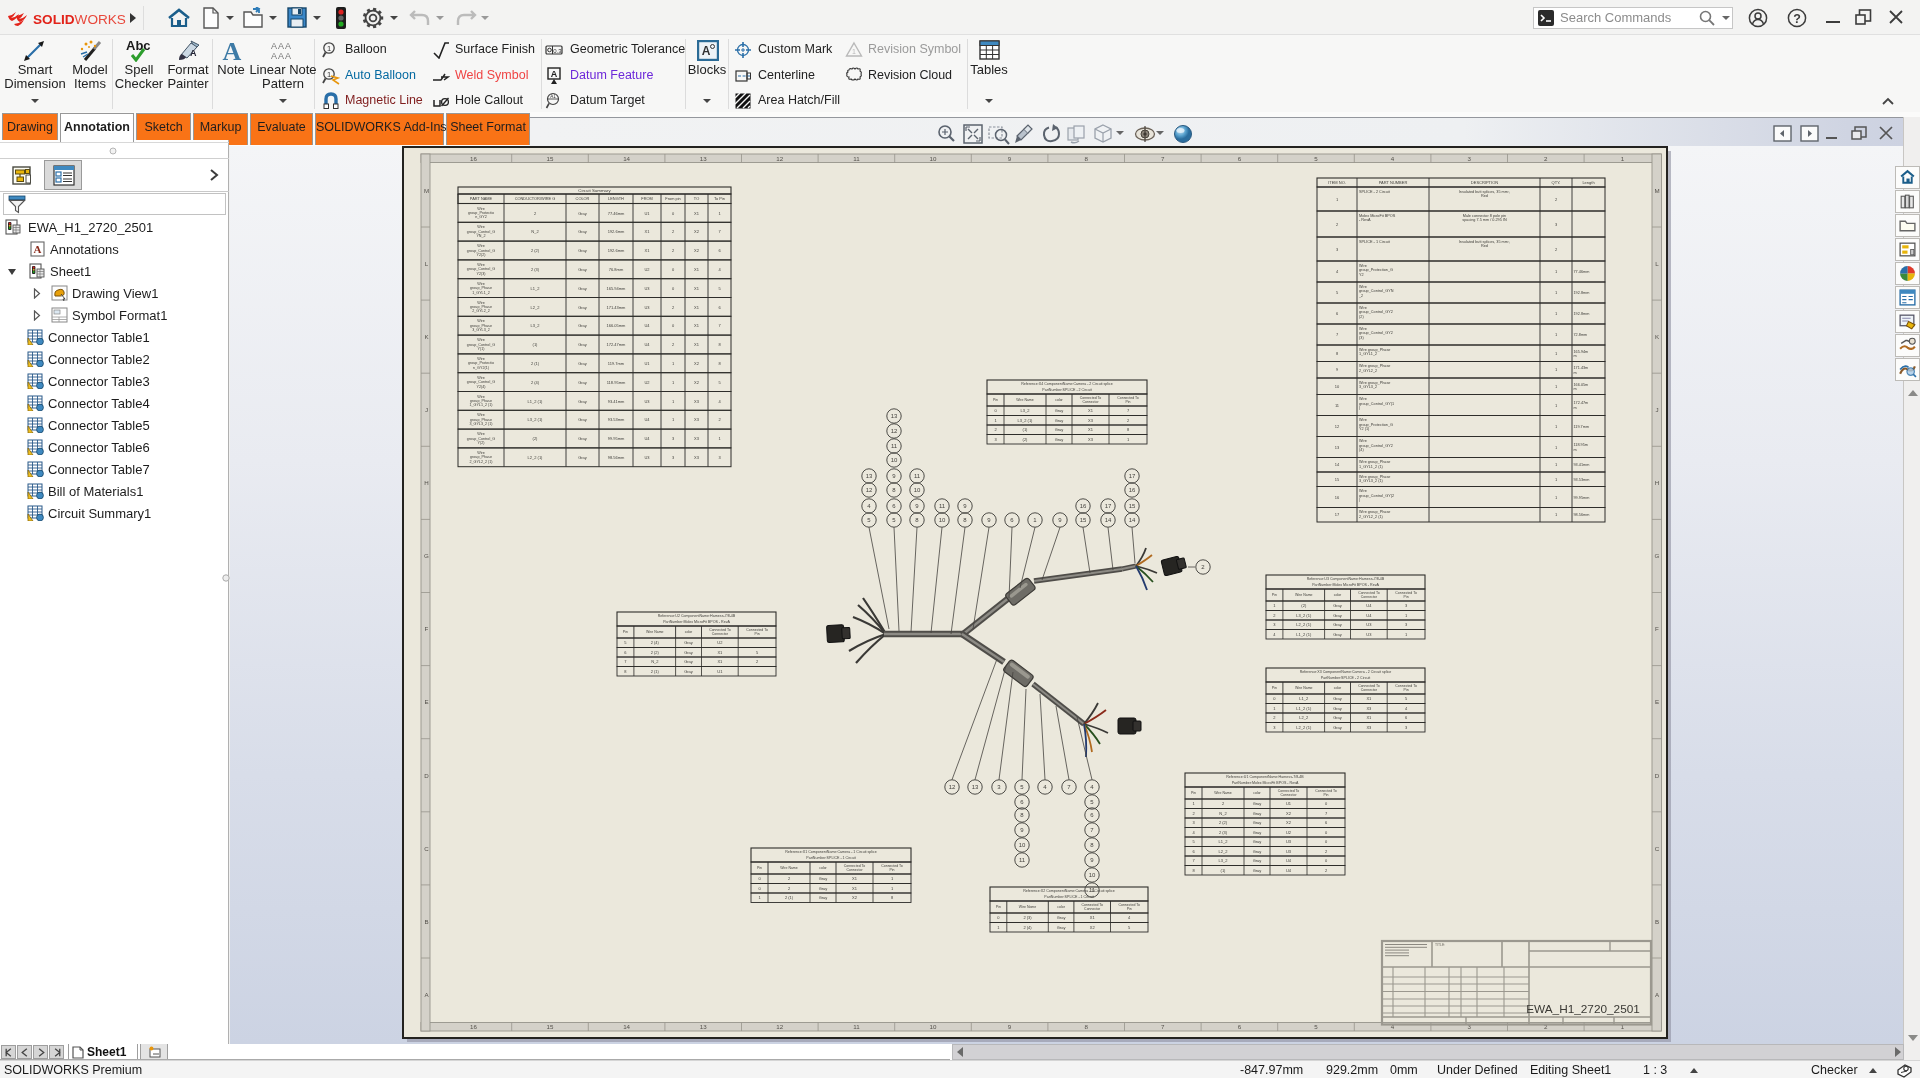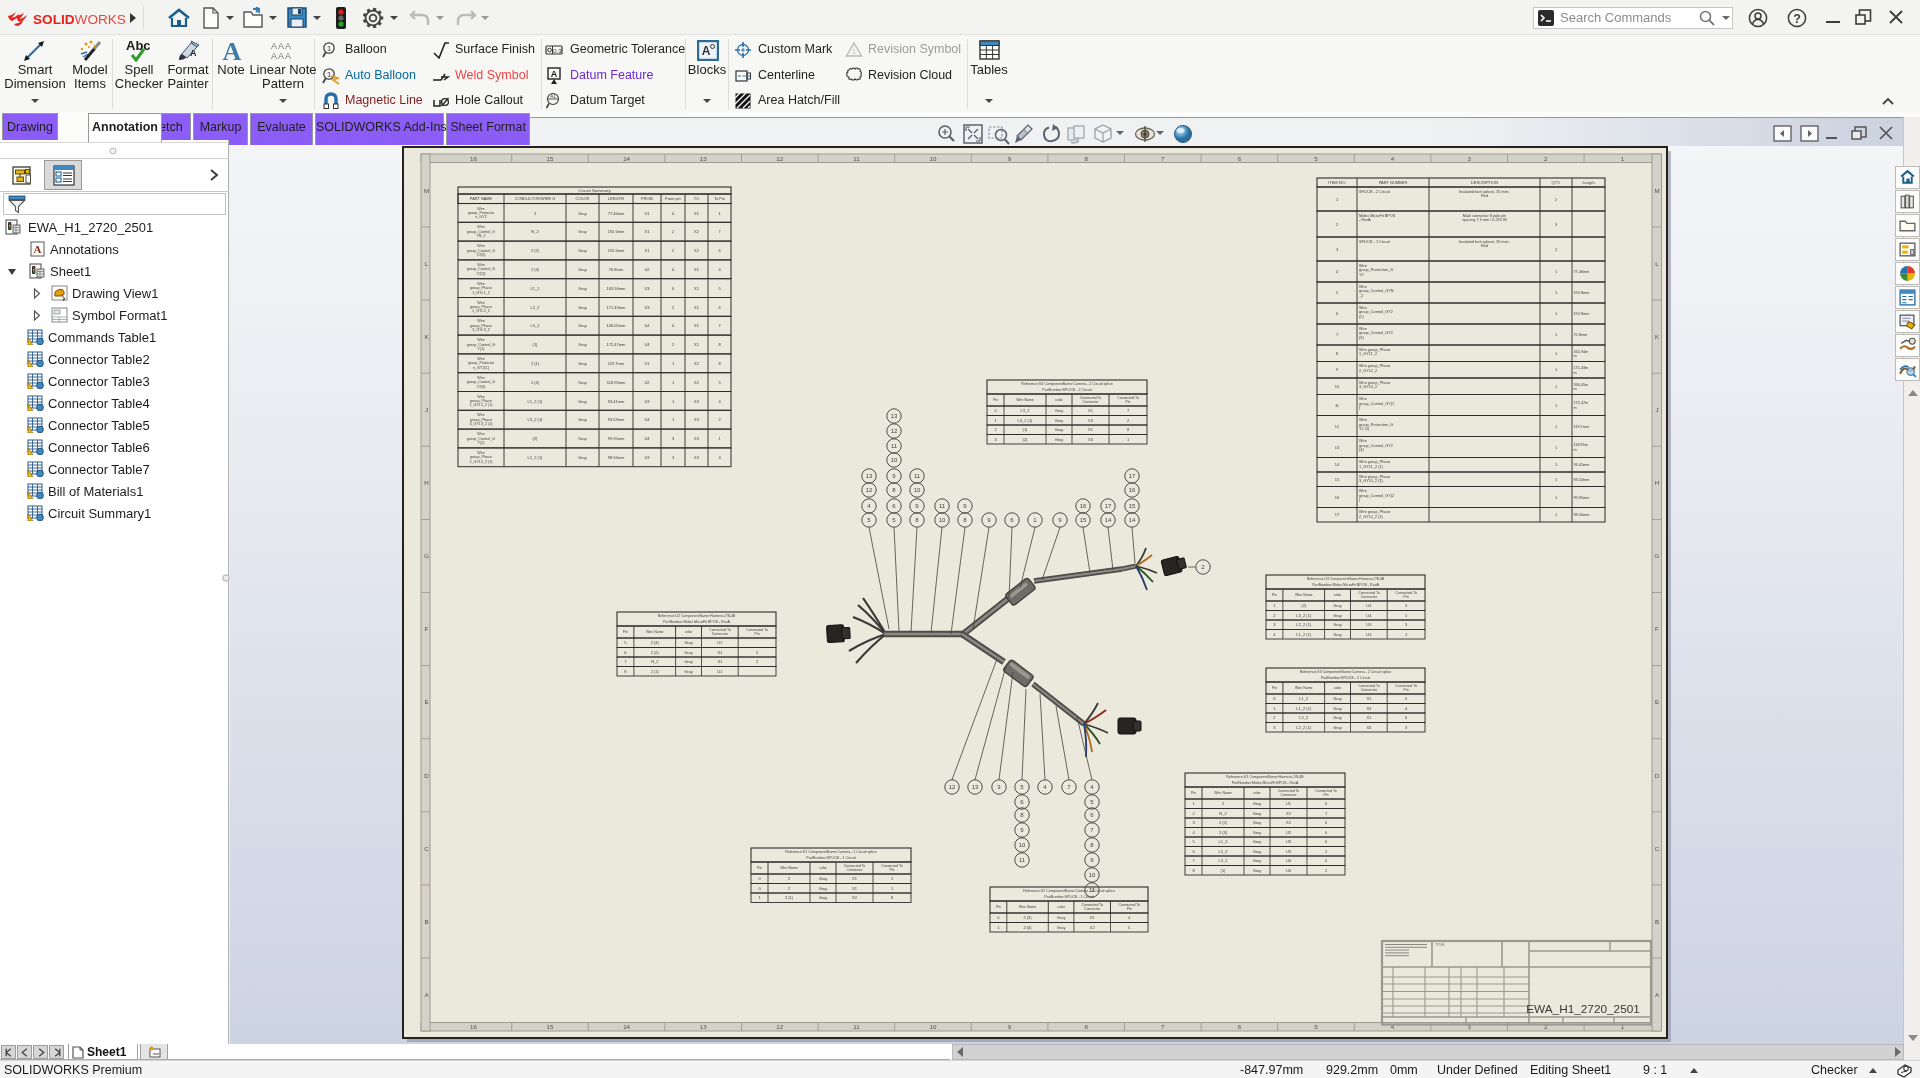--- a/index.html
+++ b/index.html
@@ -6,22 +6,22 @@
 #app{position:relative;width:1920px;height:1078px;background:#f1f1f1;}
 .abs{position:absolute;}
 #titlebar{left:0;top:0;width:1920px;height:35px;background:#f3f3f2;border-bottom:1px solid #e0e0e0;}
 #ribbon{left:0;top:35px;width:1920px;height:77px;background:#f7f7f6;}
 .rdiv{position:absolute;top:4px;width:1px;height:70px;background:#dcdcdc;}
 .rlabel{position:absolute;font-size:13px;color:#222;text-align:center;line-height:13.5px;white-space:nowrap;}
 .rsmalllabel{position:absolute;font-size:12.5px;color:#222;white-space:nowrap;}
 .caret{position:absolute;width:0;height:0;border-left:4px solid transparent;border-right:4px solid transparent;border-top:4px solid #444;}
 #tabrow{left:0;top:112px;width:1920px;height:34px;background:#fbfbfa;}
 #band{left:530px;top:117px;width:1373px;height:29px;background:linear-gradient(90deg,#f1f2f3 0%,#eef0f2 68%,#cfd4e2 96%,#cdd2e1 100%);border-top:1px solid #94979d;}
-.rtab{position:absolute;top:1px;white-space:nowrap;height:32px;background:#8b5cf6;border:1px solid #989898;border-bottom:none;color:#1e1e1e;font-size:12.5px;text-align:center;line-height:27px;}
-.rtab.active{background:#ffffff;font-weight:bold;height:29px;z-index:3;margin-left:28px;}
+.rtab{position:absolute;top:1px;white-space:nowrap;height:32px;background:#f97316;border:1px solid #989898;border-bottom:none;color:#1e1e1e;font-size:12.5px;text-align:center;line-height:27px;}
+.rtab.active{background:#ffffff;font-weight:bold;height:29px;z-index:3;}
 #panel{left:0;top:140px;width:229px;height:904px;background:#ffffff;border-right:1px solid #b0b0b0;}
 .titem{position:absolute;font-size:13px;color:#1c1c1c;white-space:nowrap;}
 #gfx{left:230px;top:146px;width:1673px;height:898px;background:linear-gradient(180deg,#f4f5f7 0%,#e9ebf1 35%,#d8dde9 70%,#ccd3e3 100%);}
 #taskstrip{left:1903px;top:117px;width:17px;height:943px;background:#f0efee;border-left:1px solid #c8c6c3;}
 #sheettabs{left:0;top:1044px;width:1920px;height:16px;background:#ffffff;}
 #statusbar{left:0;top:1060px;width:1920px;height:18px;background:#f4f4f4;border-top:1px solid #d5d5d5;}
 .sbt{position:absolute;top:2px;font-size:12.5px;color:#1a1a1a;white-space:nowrap;}
 .navbtn{position:absolute;top:1px;width:15px;height:14px;background:#d6d6d6;border:1px solid #9e9e9e;font-size:8px;color:#333;text-align:center;line-height:13px;}
 </style></head><body>
 <div id="app">
@@ -361,21 +361,21 @@
         <path d="M1 10 L16 10 M1 12.5 L16 12.5 M8 10 L8 15" stroke="#999" stroke-width="0.8"></path>
         <rect x="3" y="3" width="6" height="4" fill="#dce8f2" stroke="#888" stroke-width="0.7"></rect>
       </svg>
       <div class="titem" style="left:72px;top:168px">Symbol Format1</div>
       <svg class="abs" style="left:27px;top:189px" width="17" height="16" viewBox="0 0 17 16">
 <rect x="1" y="1" width="14" height="12" fill="#fff" stroke="#2a5a8a" stroke-width="1"></rect>
 <path d="M1 4 L15 4 M1 7 L15 7 M1 10 L15 10 M5.5 1 L5.5 13 M10.5 1 L10.5 13" stroke="#2a5a8a" stroke-width="0.9"></path>
 <path d="M1 9 L6 16 L1 16 Z" fill="#f0c020" stroke="#8a6a10" stroke-width="0.8"></path>
 <circle cx="13" cy="12.5" r="3.4" fill="#3f89c0" stroke="#17476b" stroke-width="0.8"></circle>
       </svg>
-      <div class="titem" style="left:48px;top:190px">Commands Table1</div>
+      <div class="titem" style="left:48px;top:190px">Connector Table1</div>
       <svg class="abs" style="left:27px;top:211px" width="17" height="16" viewBox="0 0 17 16">
 <rect x="1" y="1" width="14" height="12" fill="#fff" stroke="#2a5a8a" stroke-width="1"></rect>
 <path d="M1 4 L15 4 M1 7 L15 7 M1 10 L15 10 M5.5 1 L5.5 13 M10.5 1 L10.5 13" stroke="#2a5a8a" stroke-width="0.9"></path>
 <path d="M1 9 L6 16 L1 16 Z" fill="#f0c020" stroke="#8a6a10" stroke-width="0.8"></path>
 <circle cx="13" cy="12.5" r="3.4" fill="#3f89c0" stroke="#17476b" stroke-width="0.8"></circle>
       </svg>
       <div class="titem" style="left:48px;top:212px">Connector Table2</div>
       <svg class="abs" style="left:27px;top:233px" width="17" height="16" viewBox="0 0 17 16">
 <rect x="1" y="1" width="14" height="12" fill="#fff" stroke="#2a5a8a" stroke-width="1"></rect>
 <path d="M1 4 L15 4 M1 7 L15 7 M1 10 L15 10 M5.5 1 L5.5 13 M10.5 1 L10.5 13" stroke="#2a5a8a" stroke-width="0.9"></path>
@@ -1713,21 +1713,21 @@
         <path d="M1 1 L11 1 L6 7 Z" fill="#8a8a88"></path>
       </svg>
     </div>
 <div id="statusbar" class="abs">
       <div class="sbt" style="left:4px">SOLIDWORKS Premium</div>
       <div class="sbt" style="left:1240px">-847.97mm</div>
       <div class="sbt" style="left:1326px">929.2mm</div>
       <div class="sbt" style="left:1390px">0mm</div>
       <div class="sbt" style="left:1437px">Under Defined</div>
       <div class="sbt" style="left:1530px">Editing Sheet1</div>
-      <div class="sbt" style="left:1643px">9 : 1</div>
+      <div class="sbt" style="left:1643px">1 : 3</div>
       <div class="sbt" style="left:1811px">Checker</div>
       <svg class="abs" style="left:1689px;top:6px" width="10" height="7">
         <path d="M1 6 L5 1 L9 6 Z" fill="#444"></path>
       </svg>
       <svg class="abs" style="left:1868px;top:6px" width="10" height="7">
         <path d="M1 6 L5 1 L9 6 Z" fill="#444"></path>
       </svg>
       <svg class="abs" style="left:1896px;top:1px" width="17" height="16" viewBox="0 0 17 16">
         <path d="M2 8 L9 3 L15 6 L15 10 L8 15 L2 12 Z" fill="#fdfdfd" stroke="#333" stroke-width="1.3"></path>
         <circle cx="10" cy="6.5" r="2.2" fill="none" stroke="#333" stroke-width="1.1"></circle>

